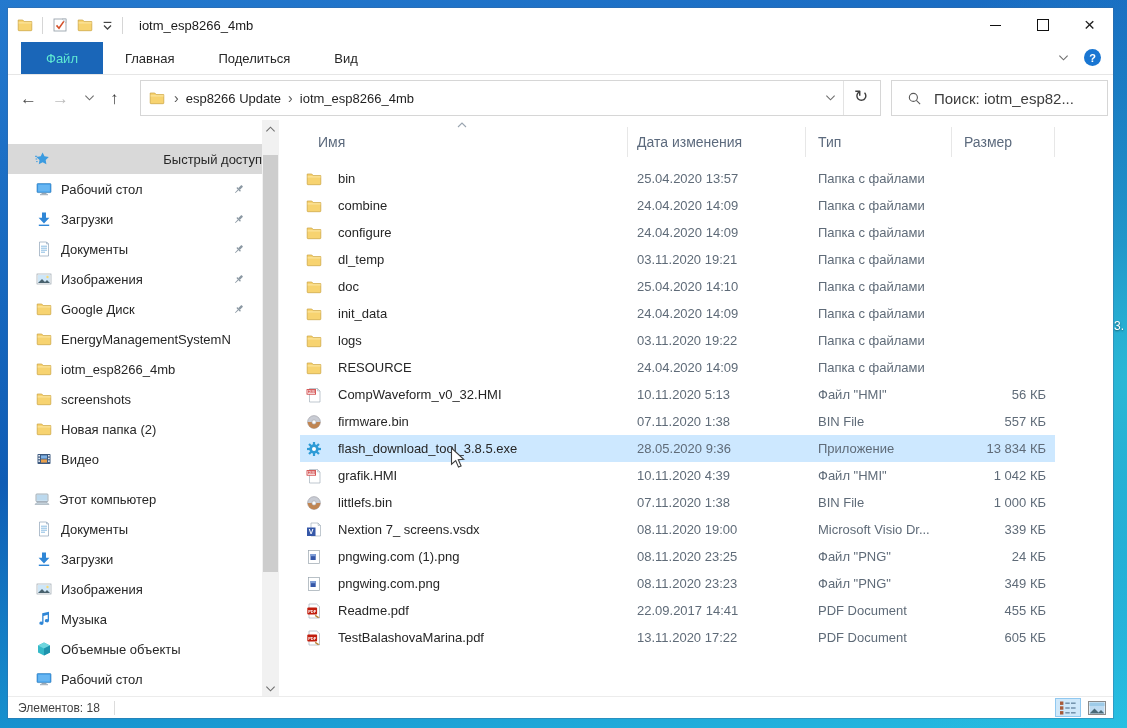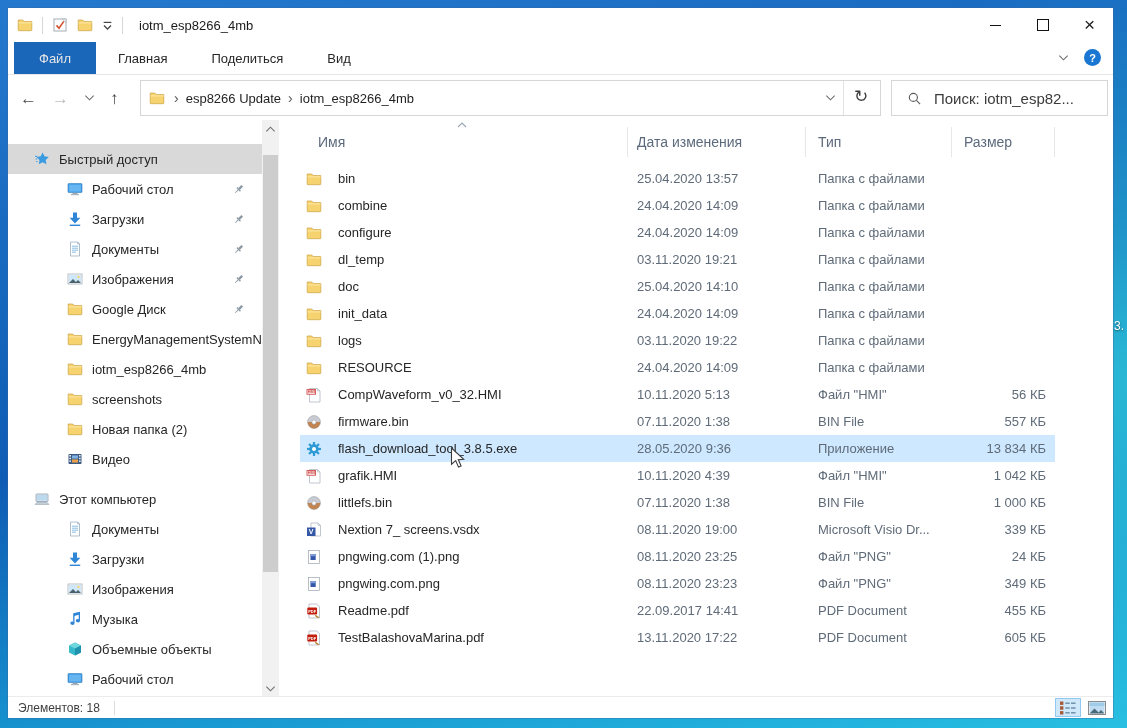--- a/index.html
+++ b/index.html
@@ -25,21 +25,21 @@
   .qat-sep{width:1px;height:17px;background:#d6d6d6;}
   .win-title{margin-left:16px;font-size:13px;color:#1a1a1a;}
   .win-controls{margin-left:auto;display:flex;height:34px;}
   .wc{width:47px;height:100%;display:flex;align-items:center;justify-content:center;color:#222;}
   .wc-min-glyph{width:11px;height:0;border-top:1px solid #111;}
   .wc-max-glyph{width:10px;height:10px;border:1px solid #111;}
   .wc-close-glyph{font-size:19px;font-weight:300;line-height:10px;}
   
   .tabs-row{height:32px;display:flex;align-items:stretch;border-bottom:1px solid #e6e6e6;position:relative;}
   .tab{display:flex;align-items:center;padding:0 22px;font-size:13px;color:#262626;}
-  .tab.active{background:#1a66b8;color:#e5e5e5;padding:0 25px;margin-left:6px;}
+  .tab.active{background:#1a66b8;color:#5eead4;padding:0 25px;margin-left:13px;}
   .ribbon-right{position:absolute;right:12px;top:0;height:31px;display:flex;align-items:center;gap:15px;}
   .help-circle{width:17px;height:17px;border-radius:50%;background:#1976d2;color:#fff;font-size:11px;font-weight:bold;display:flex;align-items:center;justify-content:center;}
   
   .toolbar-row{height:46px;position:relative;}
   .nav{position:absolute;left:12px;top:0;height:46px;display:flex;align-items:center;gap:15px;}
   .nav .g{font-size:17px;line-height:1;}
   .nav-back{color:#4d4d4d;}
   .nav-fwd{color:#bdbdbd;}
   .nav-up{color:#3d3d3d;}
   .addr{
@@ -57,22 +57,22 @@
     border:1px solid #d6d6d6;box-sizing:border-box;
     display:flex;align-items:center;gap:10px;padding-left:15px;
   }
   .search input{border:none;outline:none;font-size:15px;color:#333;width:155px;font-family:inherit;background:transparent;}
   .search input::placeholder{color:#3c3c3c;opacity:1;}
   
   .content{position:absolute;top:112px;left:0;right:0;bottom:21px;background:#fff;overflow:hidden;}
   .sidebar{position:absolute;left:0;top:0;bottom:0;width:254px;padding-top:24px;box-sizing:border-box;}
   .side-item{height:30px;display:flex;align-items:center;position:relative;font-size:13px;color:#262626;white-space:nowrap;overflow:hidden;}
   .side-item.lvl0{padding-left:26px;}
-  .side-item.lvl1{padding-left:59px;}
-  .side-item.selected{background:#d9d9d9;}
+  .side-item.lvl1{padding-left:28px;}
+  .side-item.selected{background:#d9d9d9;justify-content:space-between;}
   .side-item.gap{margin-top:10px;}
   .side-item .ico{margin-right:9px;flex:0 0 auto;display:inline-flex;}
   .side-item .pin{position:absolute;right:8px;top:9px;}
   .side-scrollbar{position:absolute;left:254px;top:0;bottom:0;width:17px;background:#f1f1f1;}
   .sb-btn{position:absolute;left:0;right:0;height:17px;display:flex;align-items:center;justify-content:center;}
   .sb-up{top:0;} .sb-down{bottom:0;}
   .sb-thumb{position:absolute;left:1px;right:1px;top:35px;height:417px;background:#cdcdcd;}
   .list-head{position:absolute;left:292px;top:7px;height:30px;display:flex;font-size:14px;color:#5c6a7d;}
   .hc{display:flex;align-items:center;border-right:1px solid #e7e7e7;box-sizing:border-box;}
   .hc0{width:328px;padding-left:18px;}

